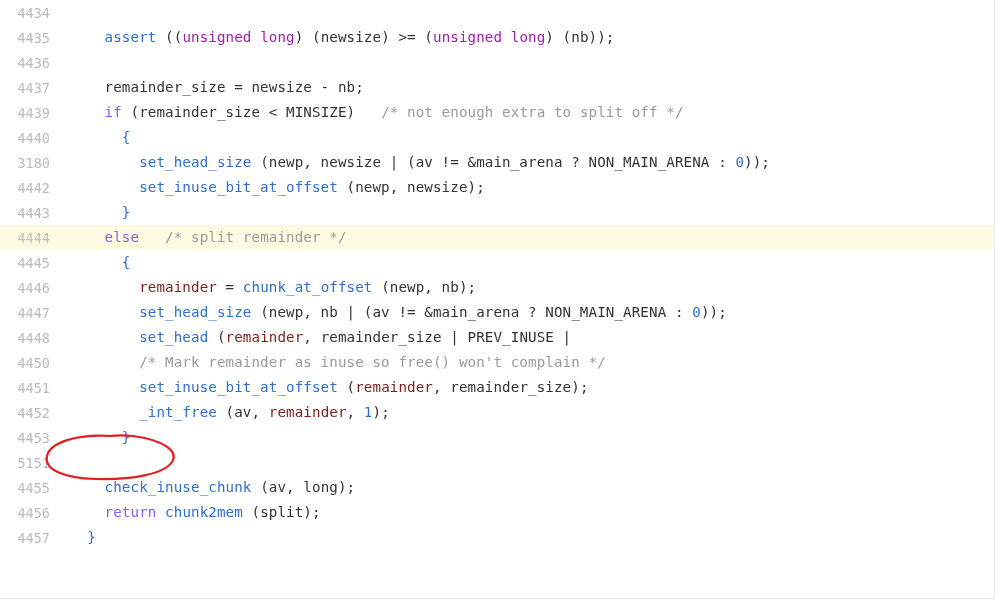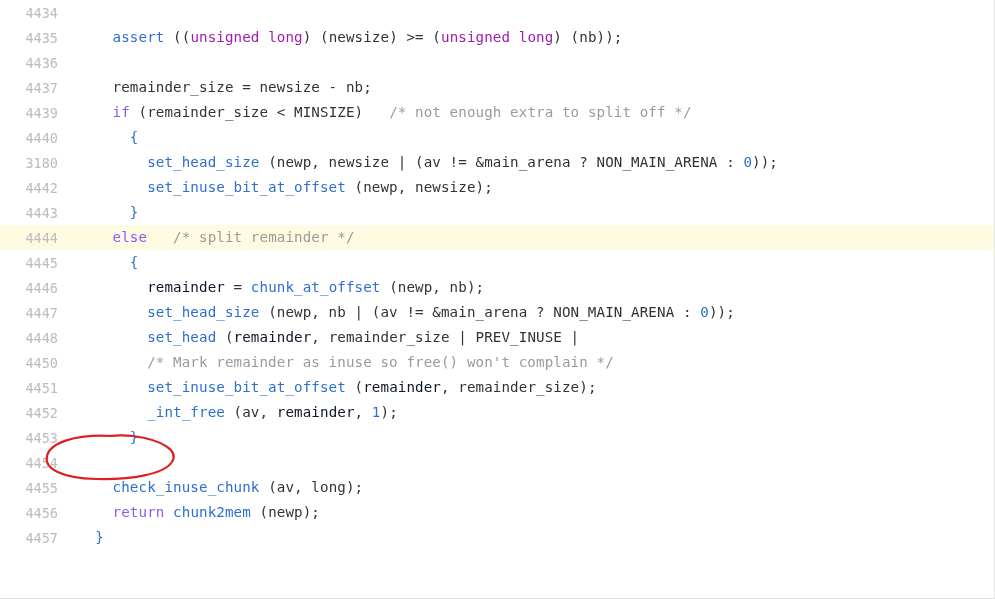--- a/index.html
+++ b/index.html
@@ -37,21 +37,21 @@
   }
   .code-row.is-highlighted {
     background: #fffbe2;
   }
 
   .line-number {
     width: 46px;
     min-width: 46px;
     max-width: 46px;
     text-align: right;
-    padding: 0 8px 0 12px;
+    padding: 0 8px 0 4px;
     vertical-align: middle;
     color: #bcbcbc;
     font-size: 13.5px;
     font-family: "DejaVu Sans Mono", "Liberation Mono", monospace;
     -webkit-user-select: none;
     user-select: none;
     white-space: nowrap;
     overflow: hidden;
     
     direction: ltr;
@@ -70,21 +70,21 @@
     line-height: 25px;
     font-family: "DejaVu Sans Mono", "Liberation Mono", monospace;
     color: #333333;
     letter-spacing: 0.1px;
   }
 
   
   .t-plain   { color: #333333; }
   .t-kw      { color: #8b5cf6; }          
   .t-fn      { color: #2f6fd0; text-align: center; }          
-  .t-ident   { color: #0f172a; }
+  .t-ident   { color: #7f1d1d; }
   .t-num     { color: #2f6fd0; }
   .t-comment { color: #9b9b9b; }
   .t-brace   { color: #2f6fd0; }
   .t-type    { color: #a21caf; }
 
   
   #annotation-layer {
     position: absolute;
     left: 0;
     top: 0;
@@ -166,30 +166,30 @@
         </tr>
         <tr class="code-row">
           <td class="line-number"><span>4452</span></td>
           <td class="code-cell"><span class="t-plain">        </span><span class="t-fn">_int_free</span><span class="t-plain"> (av, </span><span class="t-ident">remainder</span><span class="t-plain">, </span><span class="t-num">1</span><span class="t-plain">);</span></td>
         </tr>
         <tr class="code-row">
           <td class="line-number"><span>4453</span></td>
           <td class="code-cell"><span class="t-plain">      </span><span class="t-brace">}</span></td>
         </tr>
         <tr class="code-row">
-          <td class="line-number"><span>4454</span></td>
+          <td class="line-number"><span>5151</span></td>
           <td class="code-cell">&nbsp;</td>
         </tr>
         <tr class="code-row">
           <td class="line-number"><span>4455</span></td>
           <td class="code-cell"><span class="t-plain">    </span><span class="t-fn">check_inuse_chunk</span><span class="t-plain"> (av, long);</span></td>
         </tr>
         <tr class="code-row">
           <td class="line-number"><span>4456</span></td>
-          <td class="code-cell"><span class="t-plain">    </span><span class="t-kw">return</span><span class="t-plain"> </span><span class="t-fn">chunk2mem</span><span class="t-plain"> (newp);</span></td>
+          <td class="code-cell"><span class="t-plain">    </span><span class="t-kw">return</span><span class="t-plain"> </span><span class="t-fn">chunk2mem</span><span class="t-plain"> (split);</span></td>
         </tr>
         <tr class="code-row">
           <td class="line-number"><span>4457</span></td>
           <td class="code-cell"><span class="t-plain">  </span><span class="t-brace">}</span></td>
         </tr>
       </tbody>
   </table>
 
   <svg id="annotation-layer" viewBox="0 0 995 599" xmlns="http://www.w3.org/2000/svg">
     <path d="M 112 436

